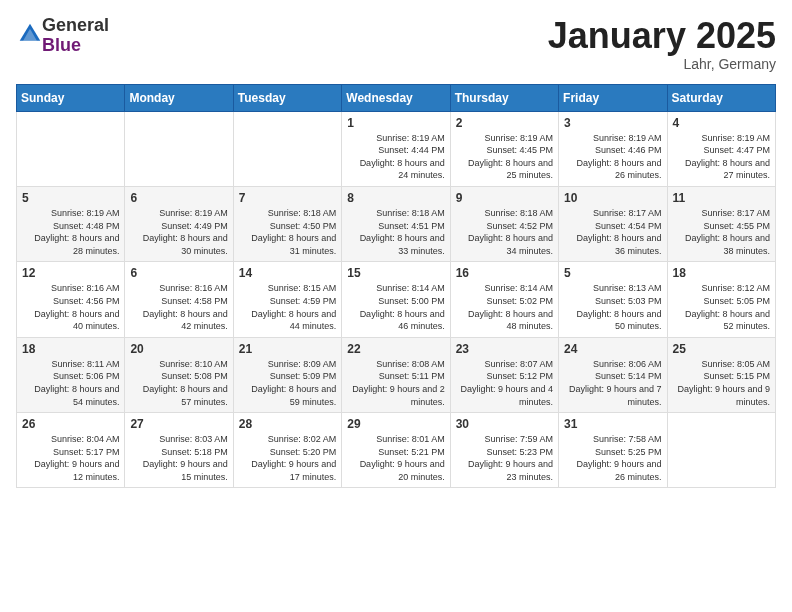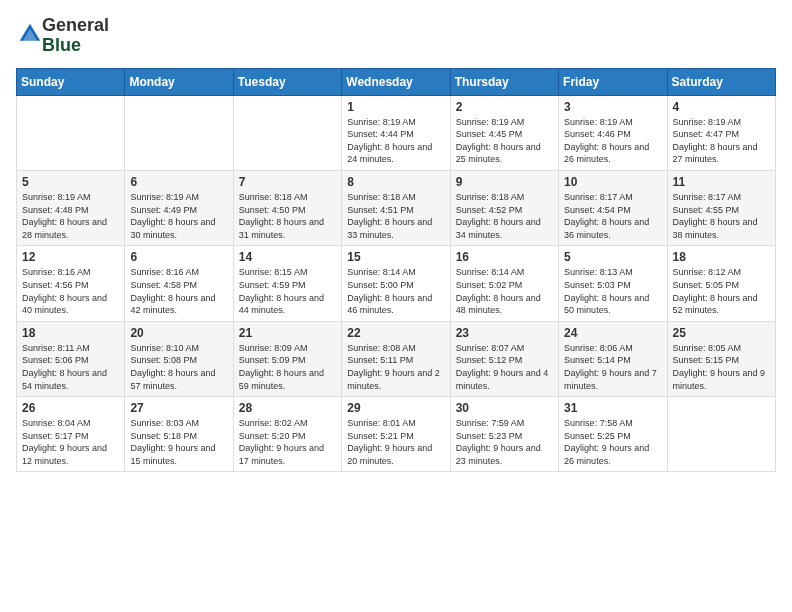--- a/index.html
+++ b/index.html
@@ -19,21 +19,21 @@
     .logo {
       display: flex;
       align-items: center;
     }
     .logo-text {
       font-size: 18px;
       font-weight: bold;
       line-height: 1.1;
     }
     .logo-general { color: #333; margin-top: 8px; }
-    .logo-blue { color: #14532d; }
+    .logo-blue { color: #701a75; }
     .logo-icon {
       width: 24px;
       height: 24px;
       margin-left: 2px;
     }
     .title-block {
       text-align: right;
     }
     .month-title {
       font-size: 36px;
@@ -75,20 +75,21 @@
     .day-num {
       font-size: 12px;
       font-weight: bold;
       display: block;
       margin-bottom: 2px;
     }
     .day-info {
       font-size: 9px;
       line-height: 1.4;
       color: #333;
+      text-align: right;
     }
     .empty-cell {
       background: #f9f9f9;
     }
   </style>
 </head>
 <body>
 
 <div class="header">
   <div class="logo">
@@ -96,20 +97,24 @@
       <svg class="logo-icon" viewBox="0 0 28 28">
         <polygon points="14,2 26,22 2,22" fill="#1a6abf"></polygon>
         <polygon points="14,8 22,22 6,22" fill="#fff" opacity="0.3"></polygon>
       </svg>
     </div>
     <div class="logo-text">
       <span class="logo-general">General</span><br>
       <span class="logo-blue">Blue</span>
     </div>
   </div>
+  <div class="title-block">
+    <div class="month-title">January 2025</div>
+    <div class="location">Lahr, Germany</div>
+  </div>
 </div>
 
 <table class="calendar">
   <thead>
     <tr>
     <th>Sunday</th>
         <th>Monday</th>
         <th>Tuesday</th>
         <th>Wednesday</th>
         <th>Thursday</th>

